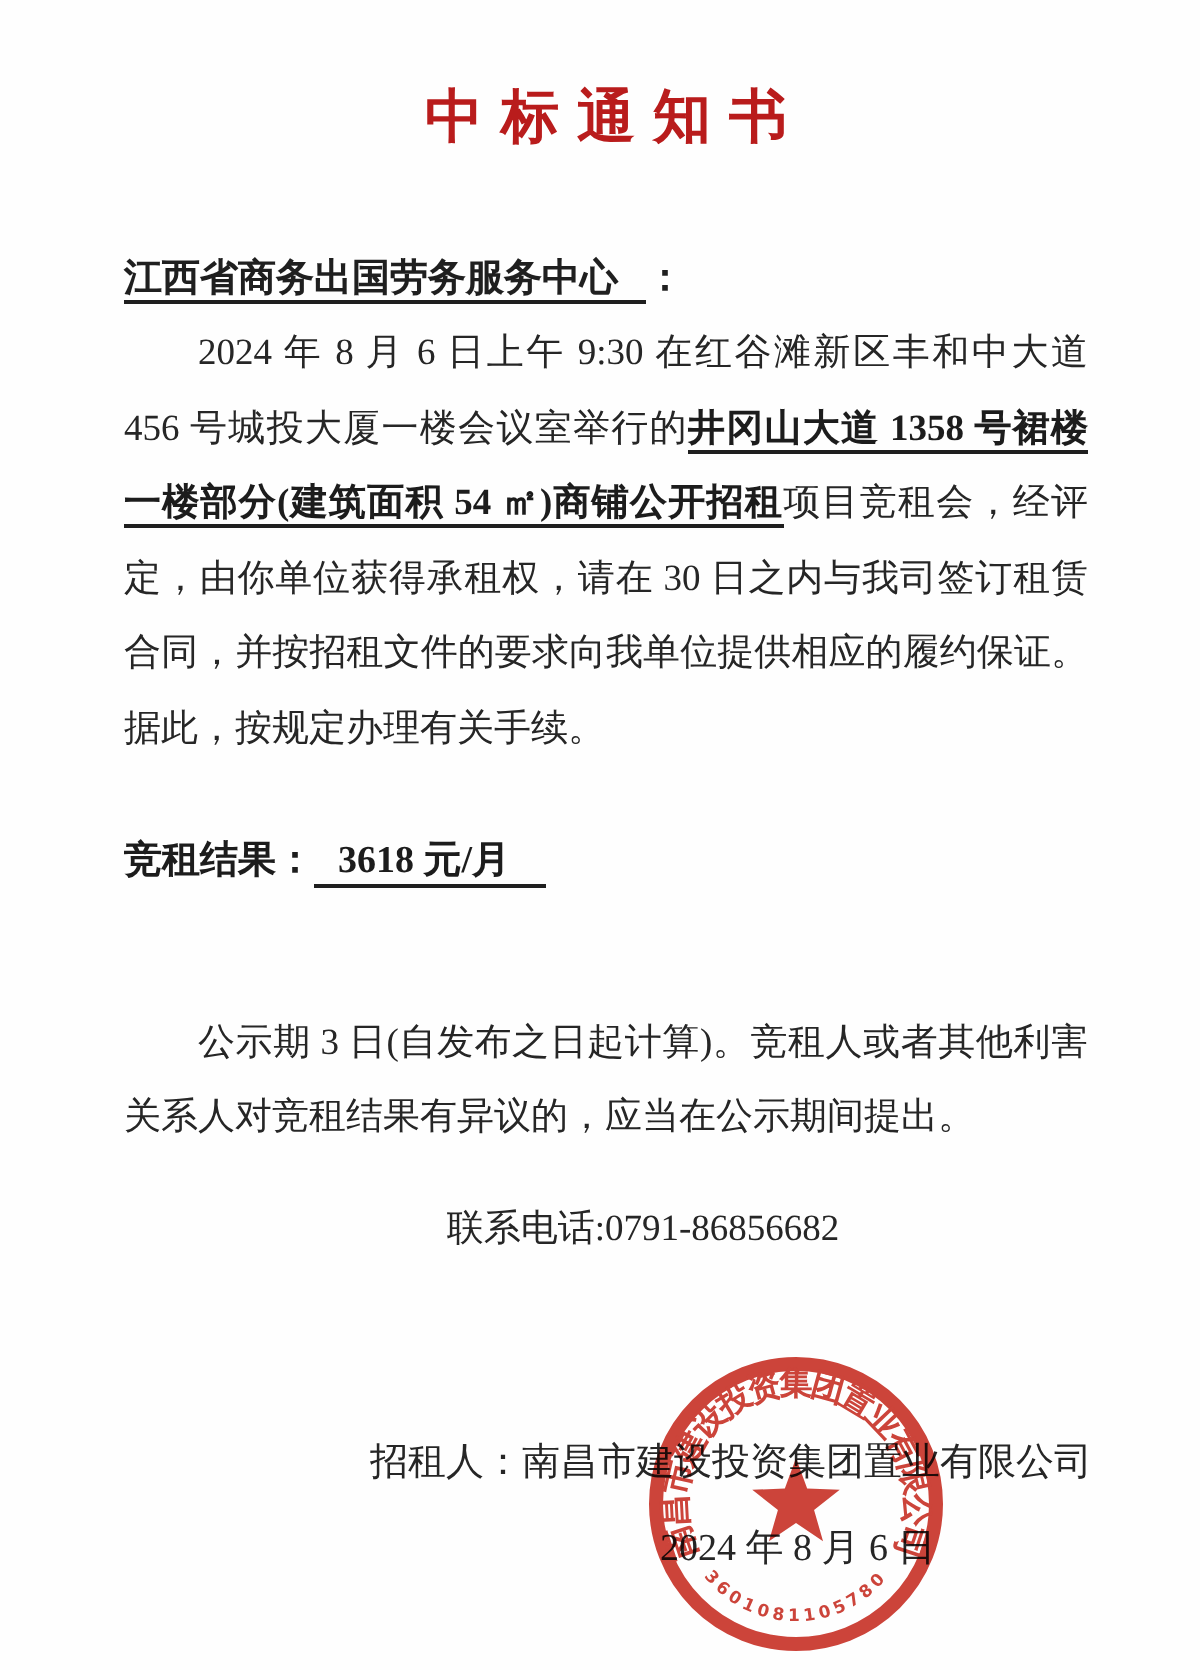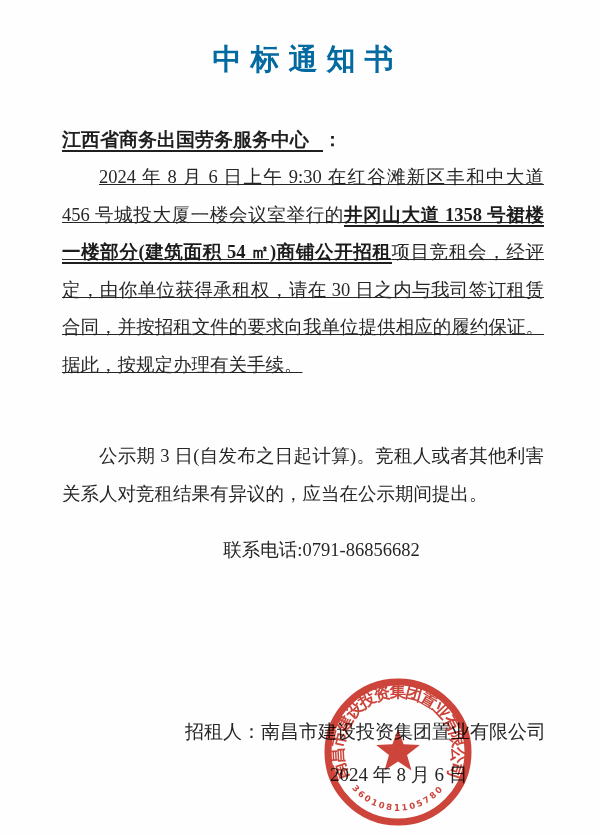--- a/index.html
+++ b/index.html
@@ -17,39 +17,39 @@
     overflow:hidden;
   }
   .doc-title{
     margin:40px 0 0 0;
     text-align:center;
     font-size:29px;
     line-height:38px;
     font-weight:bold;
     letter-spacing:9px;
     text-indent:9px;
-    color:#0369a1;
+    color:#b91c1c;
   }
   .salutation{
     margin-top:48px;
     line-height:28px;
     font-weight:bold;
     font-size:19px;
     color:#1f1f1f;
   }
   .salutation .u{
     border-bottom:2px solid #1f1f1f;
     padding-right:14px;
     text-align:right;
   }
   .para{
     text-align:justify;
     text-justify:inter-ideograph;
   }
-  .para1{margin-top:5px;text-decoration:underline;}
+  .para1{margin-top:5px;}
   .para1 .indent{display:inline-block;width:2em;}
   .seg-strong{
     font-weight:bold;
     border-bottom:2px solid #1f1f1f;
     color:#1c1c1c;
   }
   .result-line{
     margin-top:28px;
     font-weight:bold;
     font-size:19px;
@@ -98,20 +98,21 @@
 <body>
 
 <div class="page">
 
   <h1 class="doc-title">中标通知书</h1>
 
   <div class="salutation"><span class="u">江西省商务出国劳务服务中心</span><span>：</span></div>
 
   <p class="para para1"><span class="indent"></span><span>2024 年 8 月 6 日上午 9:30 在红谷滩新区丰和中大道 456 号城投大厦一楼会议室举行的</span><span class="seg-strong">井冈山大道 1358 号裙楼一楼部分(建筑面积 54 ㎡)商铺公开招租</span><span>项目竞租会，经评定，由你单位获得承租权，请在 30 日之内与我司签订租赁合同，并按招租文件的要求向我单位提供相应的履约保证。据此，按规定办理有关手续。</span></p>
 
+  <div class="result-line"><span>竞租结果：</span><span class="value">3618 元/月</span></div>
 
   <p class="para notice">公示期 3 日(自发布之日起计算)。竞租人或者其他利害关系人对竞租结果有异议的，应当在公示期间提出。</p>
 
 
   <div class="phone">联系电话:0791-86856682</div>
 
   <div class="sig-issuer">招租人：南昌市建设投资集团置业有限公司</div>
 
   <div class="sig-date">2024 年 8 月 6 日</div>
 

